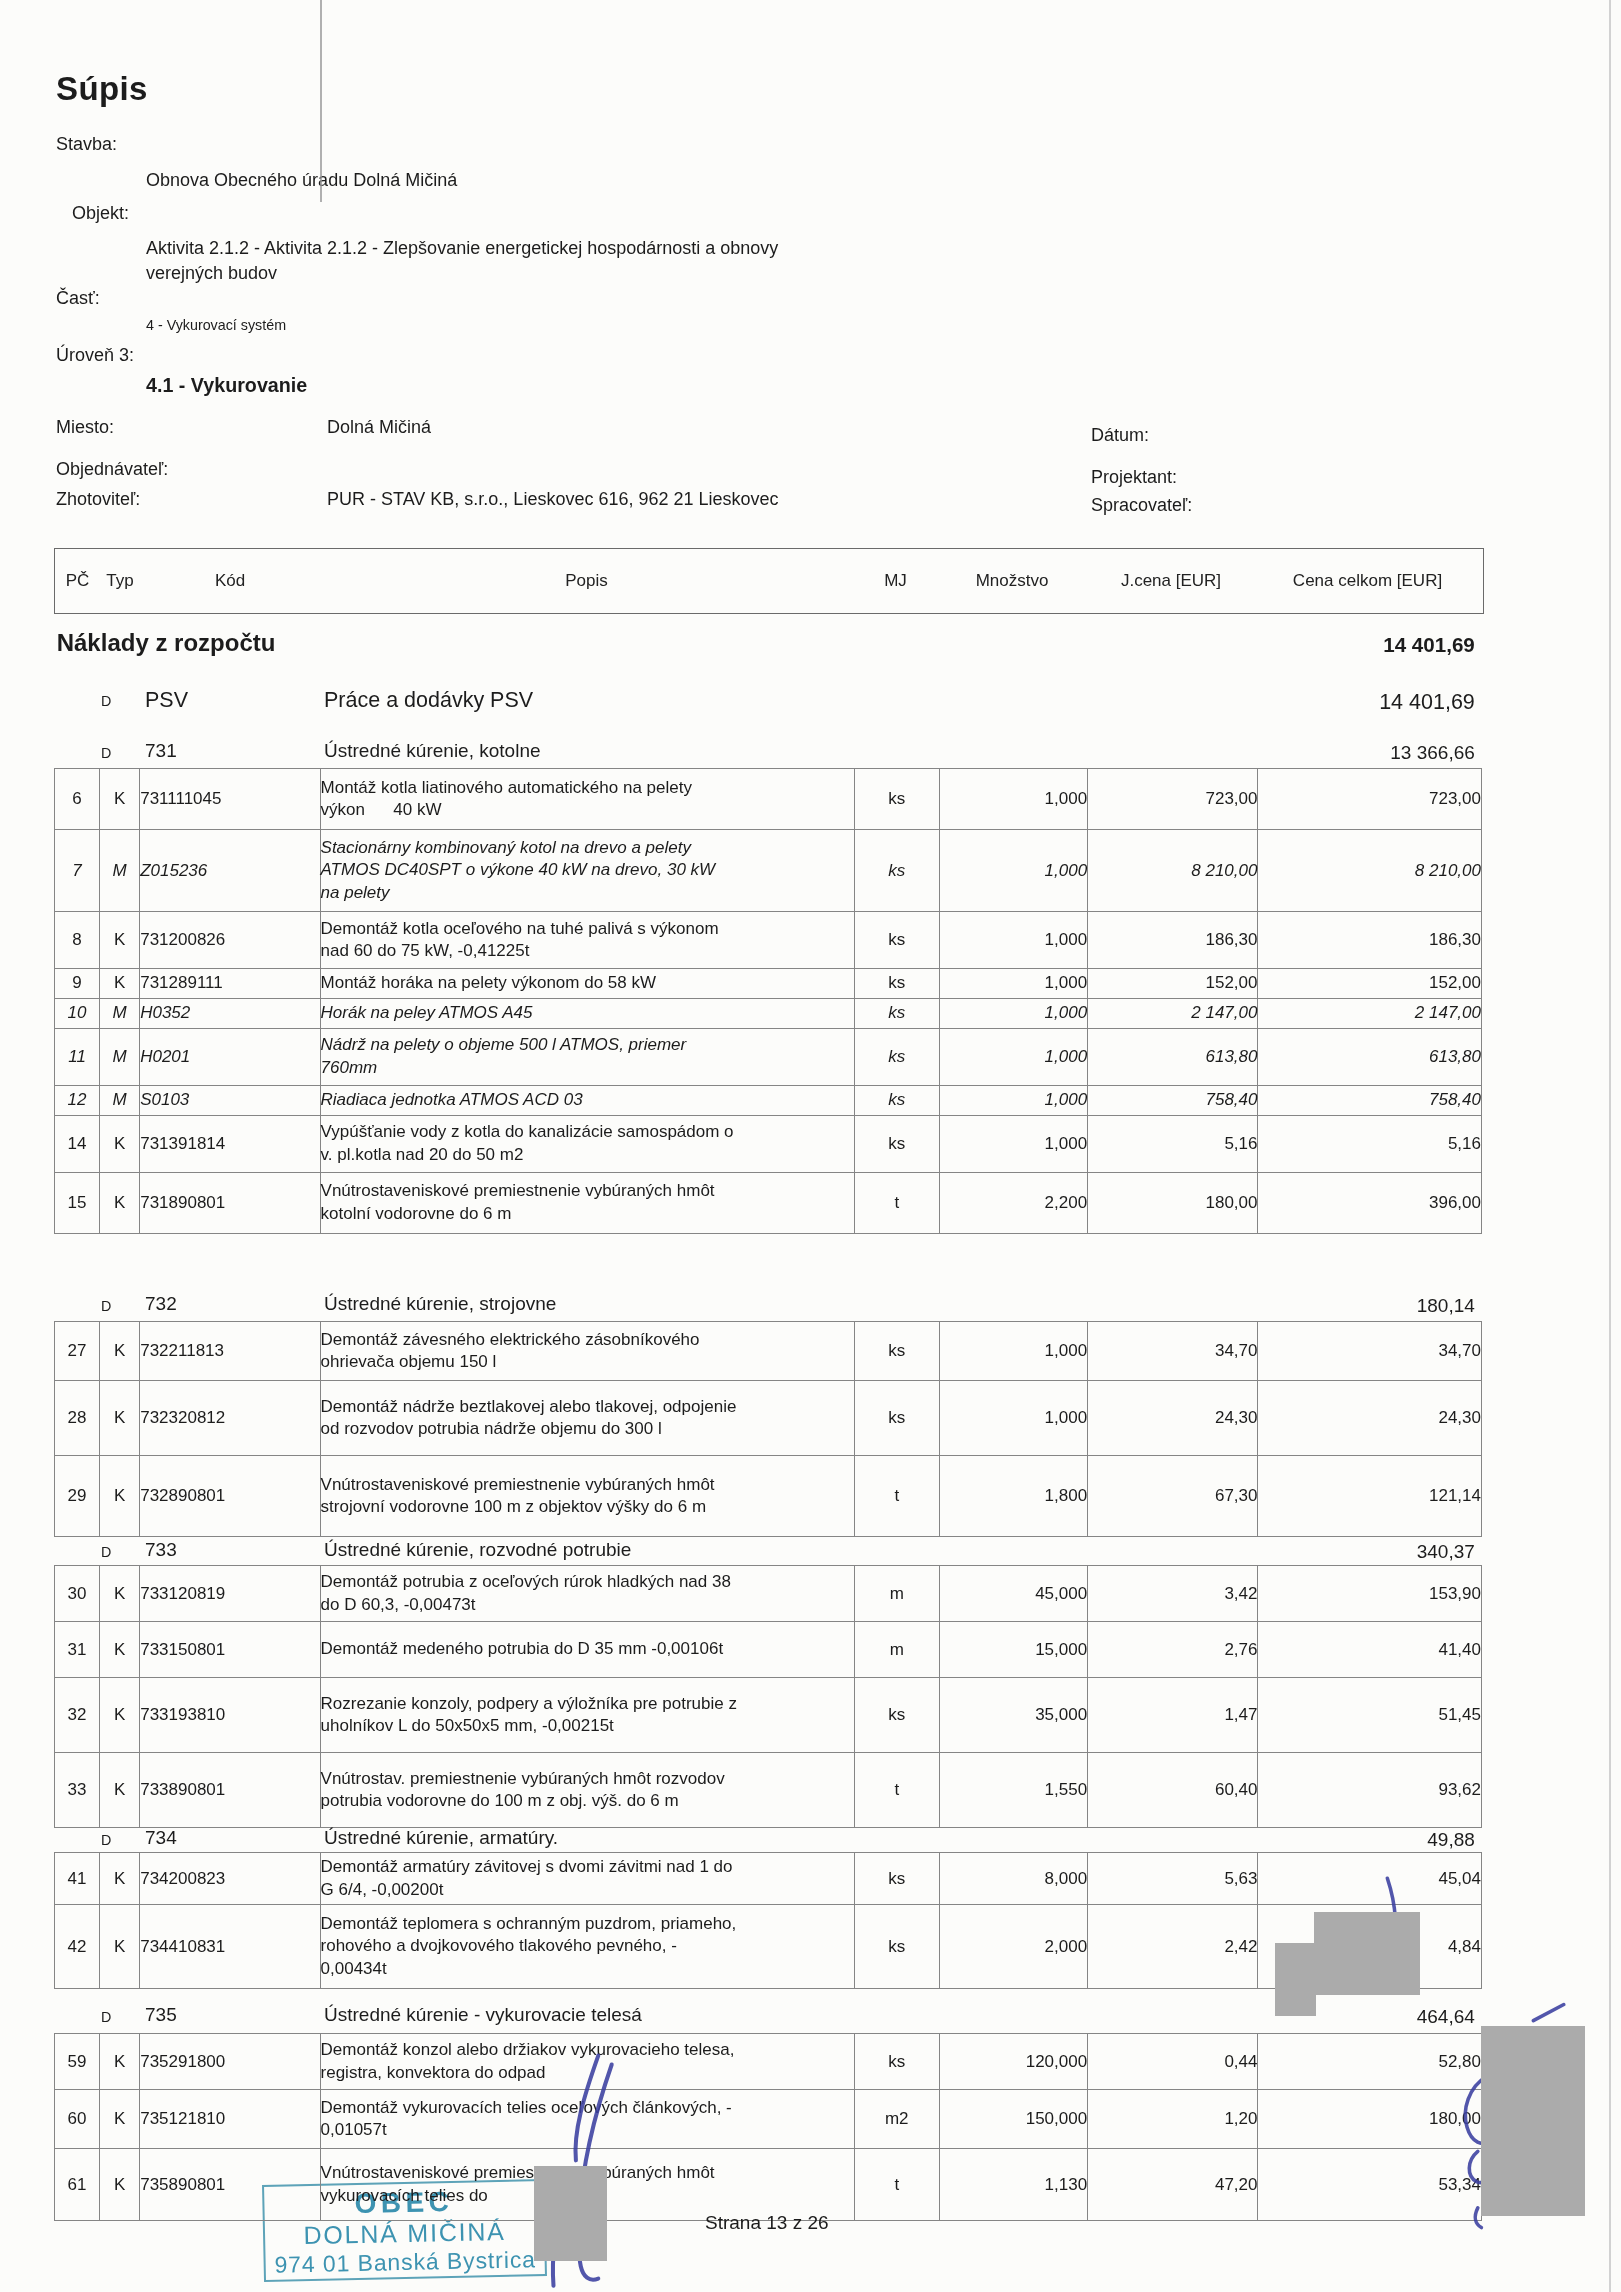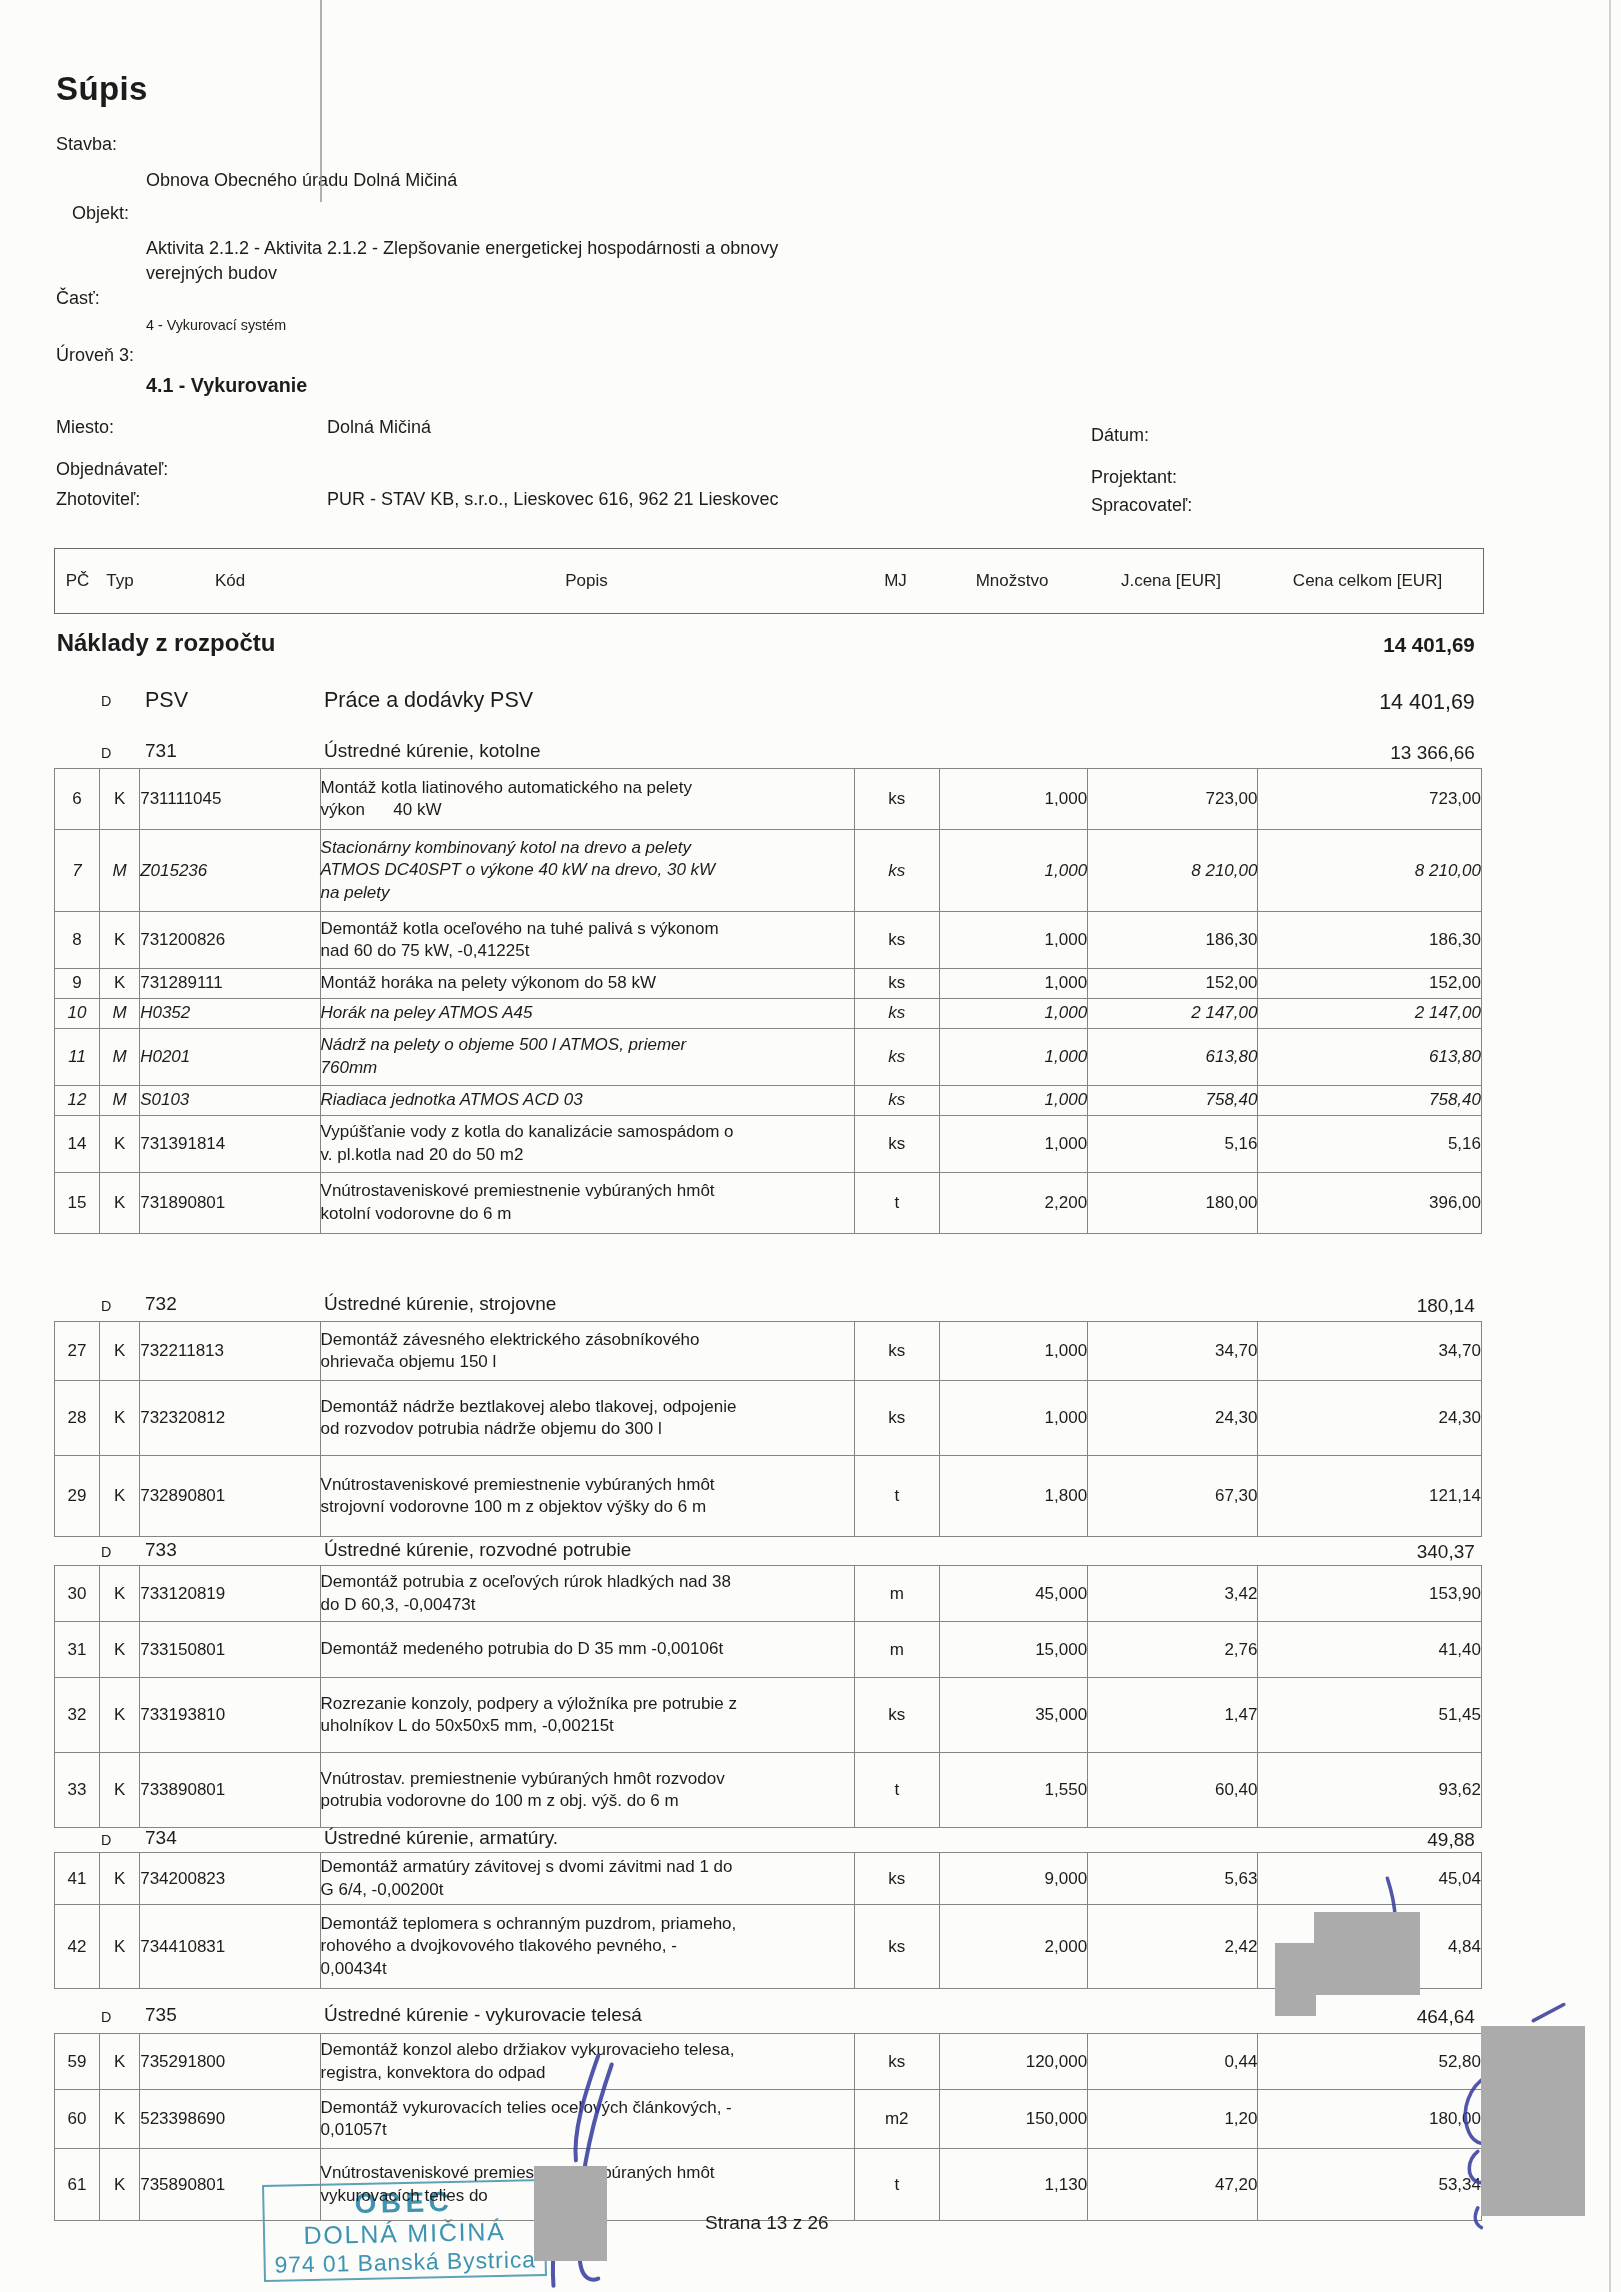--- a/index.html
+++ b/index.html
@@ -368,21 +368,21 @@
           <col style="width:223px">
         </colgroup>
         <tbody>
           <tr style="height: 52px;">
             <td class="c-pc">41</td>
             <td class="c-typ">K</td>
             <td class="c-kod">734200823</td>
             <td class="c-popis">Demontáž armatúry závitovej s dvomi závitmi nad 1 do
 G 6/4,  -0,00200t</td>
             <td class="c-mj">ks</td>
-            <td class="c-qty">9,000</td>
+            <td class="c-qty">8,000</td>
             <td class="c-unit">5,63</td>
             <td class="c-tot">45,04</td>
           </tr>
           <tr style="height: 84px;">
             <td class="c-pc">42</td>
             <td class="c-typ">K</td>
             <td class="c-kod">734410831</td>
             <td class="c-popis">Demontáž teplomera s ochranným puzdrom, priameho,
 rohového a dvojkovového tlakového pevného,  -
 0,00434t</td>
@@ -418,21 +418,21 @@
             <td class="c-popis">Demontáž konzol alebo držiakov vykurovacieho telesa,
 registra, konvektora do odpad</td>
             <td class="c-mj">ks</td>
             <td class="c-qty">120,000</td>
             <td class="c-unit">0,44</td>
             <td class="c-tot">52,80</td>
           </tr>
           <tr style="height: 59px;">
             <td class="c-pc">60</td>
             <td class="c-typ">K</td>
-            <td class="c-kod">523398690</td>
+            <td class="c-kod">735121810</td>
             <td class="c-popis">Demontáž vykurovacích telies oceľových článkových,  -
 0,01057t</td>
             <td class="c-mj">m2</td>
             <td class="c-qty">150,000</td>
             <td class="c-unit">1,20</td>
             <td class="c-tot">180,00</td>
           </tr>
           <tr style="height: 72px;">
             <td class="c-pc">61</td>
             <td class="c-typ">K</td>

